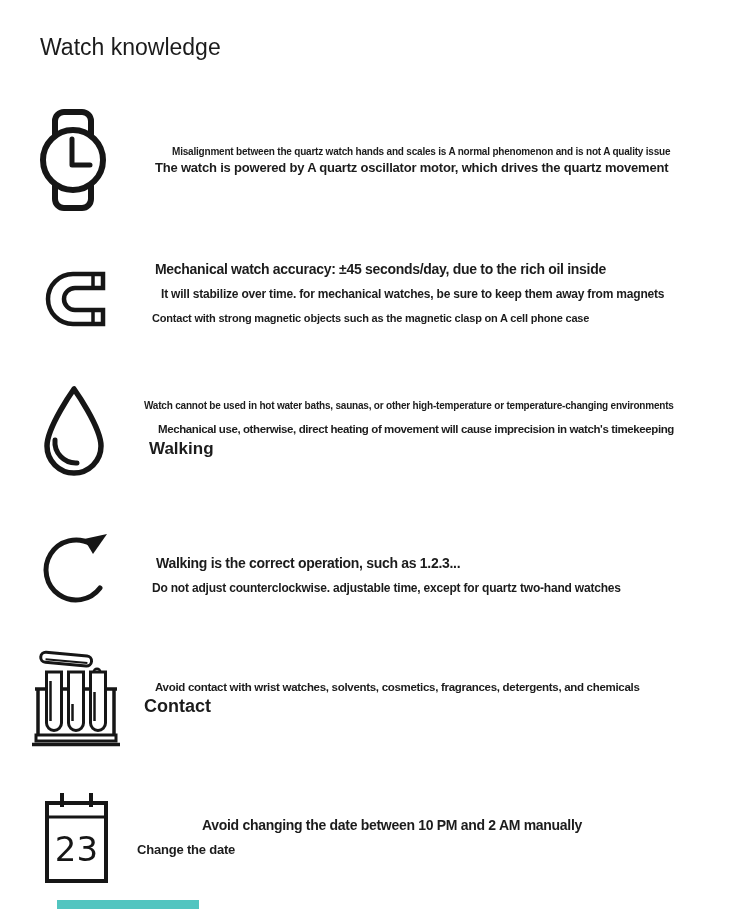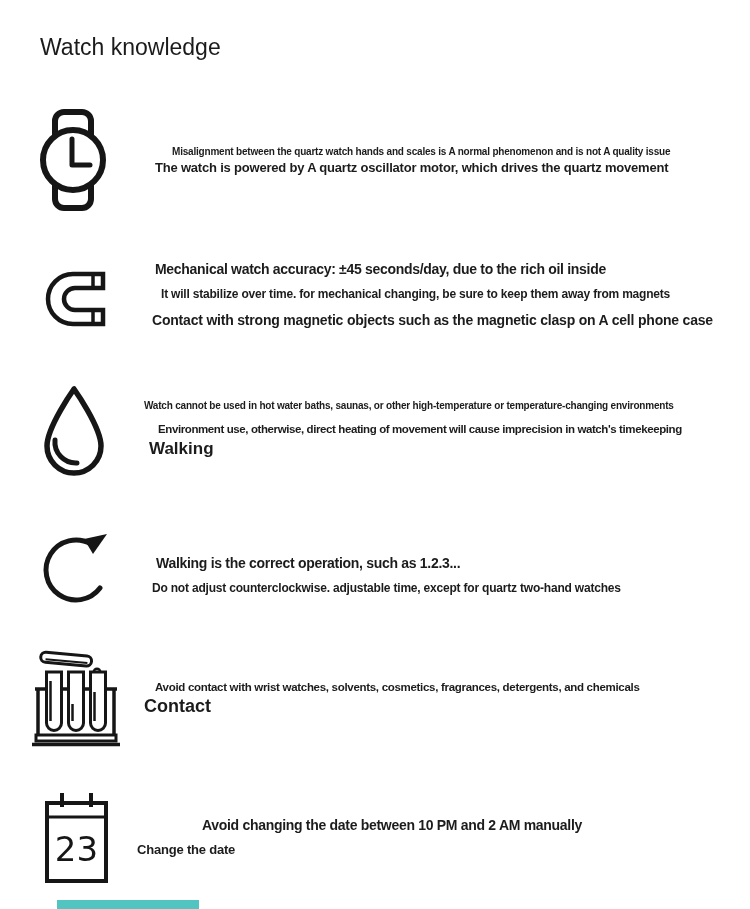--- a/index.html
+++ b/index.html
@@ -23,21 +23,21 @@
   .i5{left:27px;top:2px}
   .i6{left:39px;top:2px}
   .line{
     position:absolute;font-weight:bold;white-space:nowrap;
     letter-spacing:-0.2px;color:#1c1c1c;
   }
   .s1l1{left:167px;top:38px;font-size:10px}
   .s1l2{left:150px;top:52px;font-size:13px}
   .s2l1{left:150px;top:3px;font-size:14px;letter-spacing:-0.3px}
   .s2l2{left:156px;top:29px;font-size:12px}
-  .s2l3{left:147px;top:54px;font-size:14px}
+  .s2l3{left:147px;top:54px;font-size:11px}
   .s3l1{left:139px;top:20px;font-size:10px}
   .s3l2{left:153px;top:43px;font-size:11.5px;letter-spacing:-0.4px}
   .s3l3{left:144px;top:59px;font-size:17px;letter-spacing:0}
   .s4l1{left:193px;top:12px;font-size:14px;letter-spacing:-0.3px}
   .s4l2{left:151px;top:37px;font-size:14px;letter-spacing:-0.3px}
   .s4l3{left:147px;top:63px;font-size:12px}
   .s5l1{left:150px;top:39px;font-size:11.5px;letter-spacing:-0.3px}
   .s5l2{left:139px;top:54px;font-size:18px;letter-spacing:0}
   .s6l1{left:197px;top:29px;font-size:14px;letter-spacing:-0.3px}
   .s6l2{left:132px;top:54px;font-size:13px}
@@ -64,33 +64,33 @@
 </div>
 
 <div class="sec sec2">
   <span class="icon i2">
     <svg width="70" height="66" viewBox="0 0 70 66">
       <path d="M62 8 H32 A25 25 0 0 0 32 58 H62 V44 H34 A11 11 0 0 1 34 22 H62 Z" fill="none" stroke="#161616" stroke-width="4.5" stroke-linejoin="miter"></path>
       <path d="M52 8 V22 M52 44 V58" fill="none" stroke="#161616" stroke-width="3.5"></path>
     </svg>
   </span>
   <div class="line s2l1">Mechanical watch accuracy: ±45 seconds/day, due to the rich oil inside</div>
-  <div class="line s2l2">It will stabilize over time. for mechanical changing, be sure to keep them away from magnets</div>
+  <div class="line s2l2">It will stabilize over time. for mechanical watches, be sure to keep them away from magnets</div>
   <div class="line s2l3">Contact with strong magnetic objects such as the magnetic clasp on A cell phone case</div>
 </div>
 
 <div class="sec sec3">
   <span class="icon i3">
     <svg width="72" height="98" viewBox="0 0 72 98">
       <path d="M36 6 C36 6 9 44 9 63 A27 27 0 0 0 63 63 C63 44 36 6 36 6 Z" fill="none" stroke="#161616" stroke-width="5.5" stroke-linejoin="round"></path>
       <path d="M17 57 A21 21 0 0 0 39 80" fill="none" stroke="#161616" stroke-width="5" stroke-linecap="round"></path>
     </svg>
   </span>
   <div class="line s3l1">Watch cannot be used in hot water baths, saunas, or other high-temperature or temperature-changing environments</div>
-  <div class="line s3l2">Environment use, otherwise, direct heating of movement will cause imprecision in watch's timekeeping</div>
+  <div class="line s3l2">Mechanical use, otherwise, direct heating of movement will cause imprecision in watch's timekeeping</div>
   <div class="line s3l3">Walking</div>
 </div>
 
 <div class="sec sec4">
   <span class="icon i4">
     <svg width="76" height="92" viewBox="0 0 76 92">
       <path d="M61 66 A30 30 0 1 1 52 22" fill="none" stroke="#161616" stroke-width="5" stroke-linecap="round"></path>
       <path d="M45 17 L68 12 L54 32 Z" fill="#161616"></path>
     </svg>
   </span>

